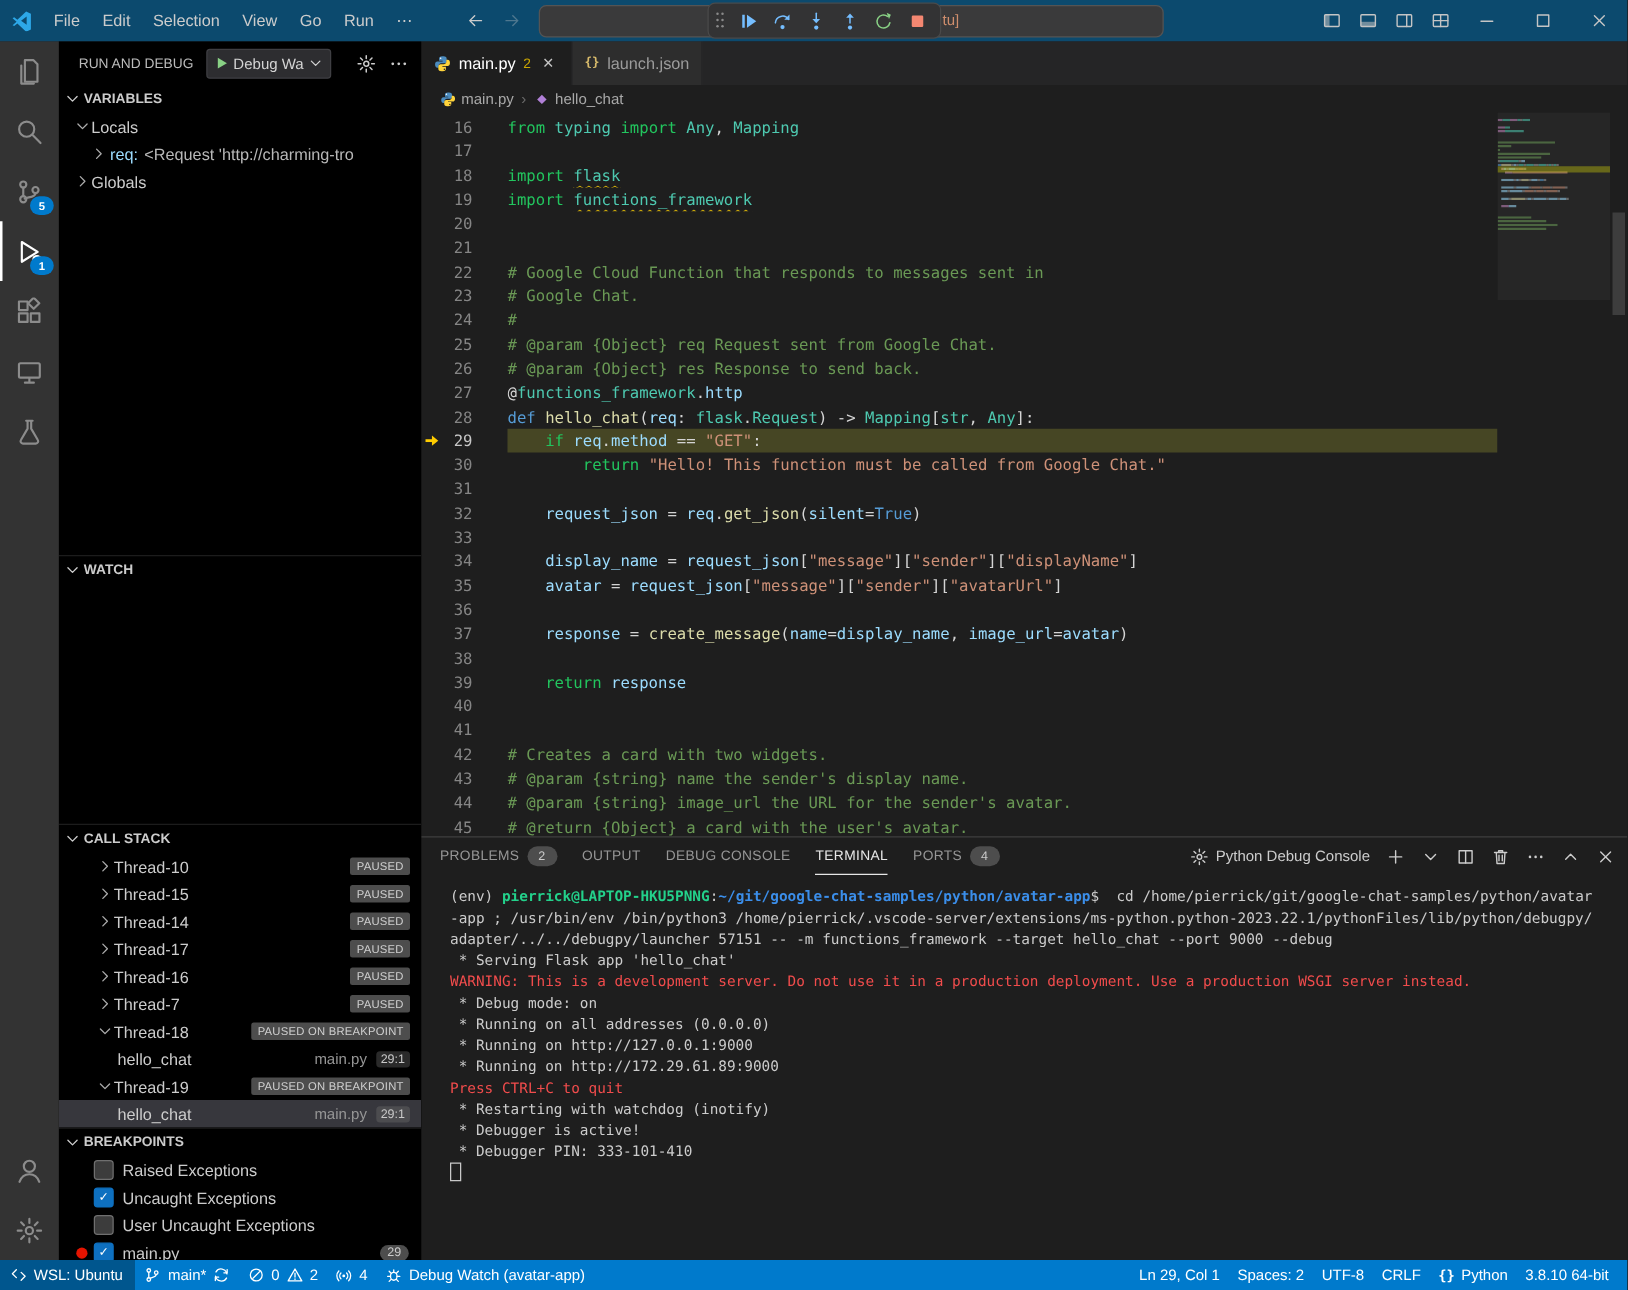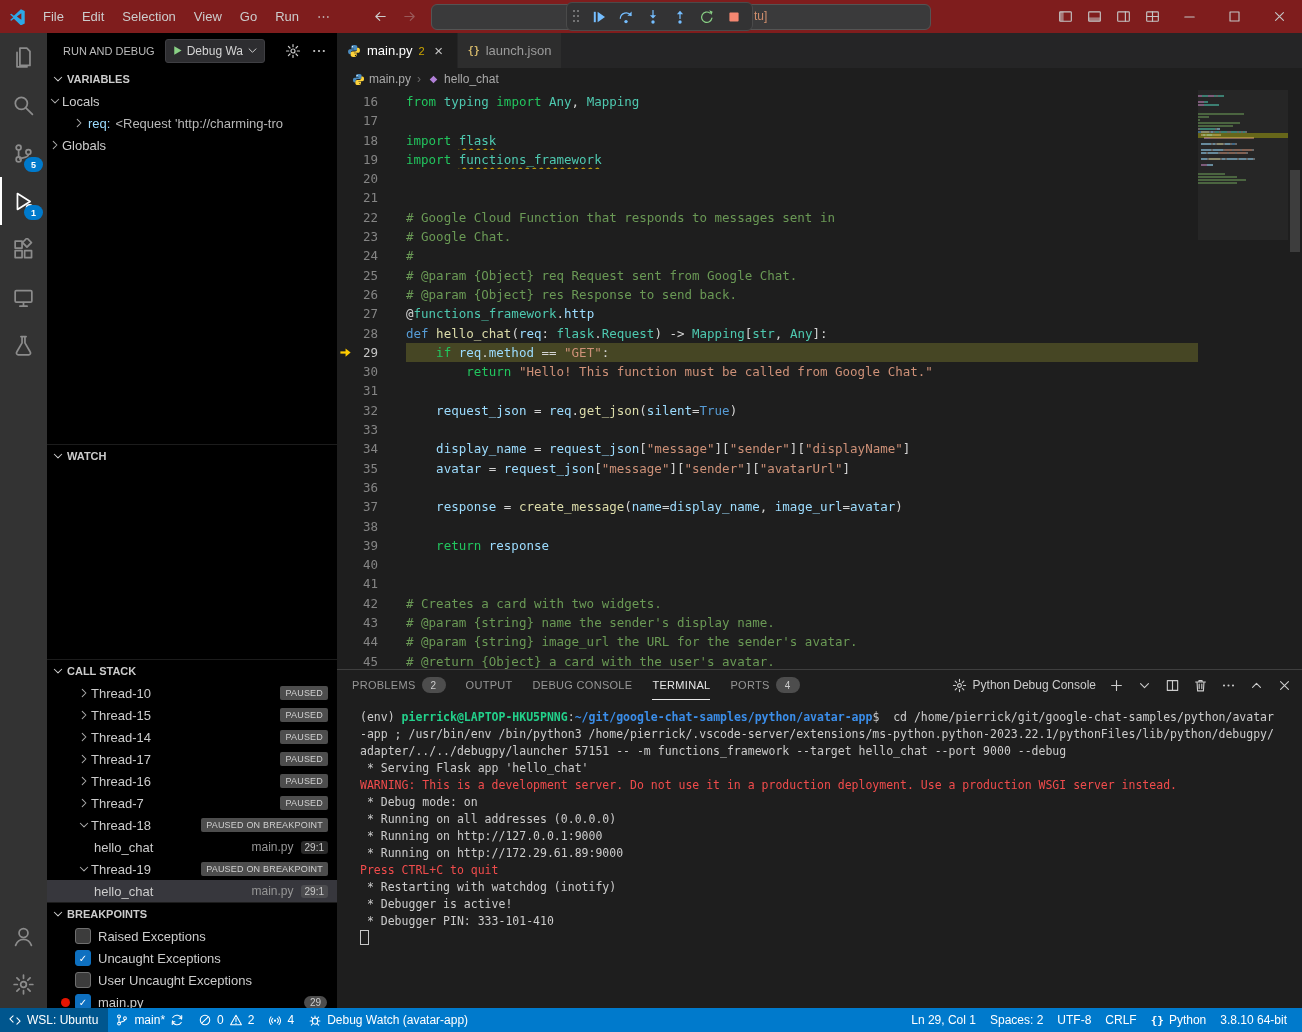--- a/index.html
+++ b/index.html
@@ -2,21 +2,21 @@
 <html style="--accent: #007acc; --statusbar: #007acc; --remote-bg: #00568e; --warn: #cca700; --bp-red: #e51400; --curline: rgba(255,255,64,0.18);"><head>
 <meta charset="utf-8">
 <style>
   html,body{margin:0;padding:0;background:#1e1e1e;}
   body{width:1302px;height:1032px;overflow:hidden;font-family:"Liberation Sans",sans-serif;}
   .window{position:relative;width:1302px;height:1032px;background:#1e1e1e;color:#ccc;font-size:13px;}
   .ic{display:inline-flex;width:16px;height:16px;flex-shrink:0;align-items:center;justify-content:center;}
   .ic svg{width:100%;height:100%;display:block;}
 
   
-  .titlebar{position:absolute;top:0;left:0;right:0;height:33px;background:#7f1d1d;display:flex;align-items:center;z-index:8;}
+  .titlebar{position:absolute;top:0;left:0;right:0;height:33px;background:#0c4a6e;display:flex;align-items:center;z-index:8;}
   .logo{width:34px;display:flex;justify-content:center;}
   .logo .ic{width:17px;height:17px;}
   .menubar{display:flex;height:100%;}
   .menu-item{padding:0 9px;line-height:33px;font-size:13px;color:#cccccc;white-space:nowrap;}
   .nav{display:flex;gap:14px;margin-left:34px;color:#cccccc;align-items:center;}
   .nav .ic{width:15px;height:15px;}
   .nav .fwd{opacity:.35;}
   .cmd-center{position:absolute;left:431px;top:4px;width:498px;height:24px;background:#3a3a3b;border:1px solid #545454;border-radius:6px;z-index:5;}
   .cmd-text{position:absolute;left:322px;top:4px;font-size:12px;color:#cf8e6d;}
   .debug-toolbar{position:absolute;left:566px;top:2px;height:27px;display:flex;align-items:center;gap:2px;background:#333334;border:1px solid #4a4a4a;border-radius:6px;padding:0 6px;z-index:6;}
@@ -47,21 +47,21 @@
   .launch-picker .ic{width:13px;height:13px;}
   .sb-tool{margin-left:10px;color:#cccccc;width:16px;height:16px;}
   .sb-tool.first{margin-left:auto;}
   .sec{display:flex;flex-direction:column;overflow:hidden;}
   .sec + .sec{border-top:1px solid rgba(128,128,128,.22);}
   .sec-h{height:22px;display:flex;align-items:center;font-size:11px;font-weight:bold;color:#cccccc;padding-left:4px;flex-shrink:0;gap:2px;}
   .sec-h .ic{width:14px;height:14px;color:#cccccc;}
   .sec-vars{height:376px;}.sec-watch{height:214px;}.sec-stack{height:242px;}.sec-bp{flex:1;}
   .row{height:22px;display:flex;align-items:center;font-size:13px;color:#cccccc;white-space:nowrap;overflow:hidden;flex-shrink:0;}
   .row .ic{width:14px;height:14px;color:#ababab;}
-  .vr-1{padding-left:1px;}.vr-2{padding-left:25px;}
+  .vr-1{padding-left:12px;}.vr-2{padding-left:25px;}
   .vname{color:#9cdcfe;margin-left:2px;}
   .vval{color:#b8b8b8;margin-left:5px;overflow:hidden;}
   .cs-thread{padding-left:30px;}
   .cs-frame{padding-left:47px;}
   .cs-frame.selected{background:#37373d;}
   .thread-badge{margin-left:auto;margin-right:9px;background:#4d4d4d;color:#d0d0d0;font-size:9px;padding:2px 5px;border-radius:2px;letter-spacing:.2px;}
   .frame-file{margin-left:auto;color:#969696;font-size:12px;}
   .frame-pos{margin:0 9px 0 7px;background:rgba(110,110,110,.38);border-radius:3px;padding:1px 4px;font-size:10px;color:#c8c8c8;}
   .bp-row{padding-left:10px;}
   .bp-slot{width:16px;display:flex;justify-content:center;align-items:center;flex-shrink:0;}

